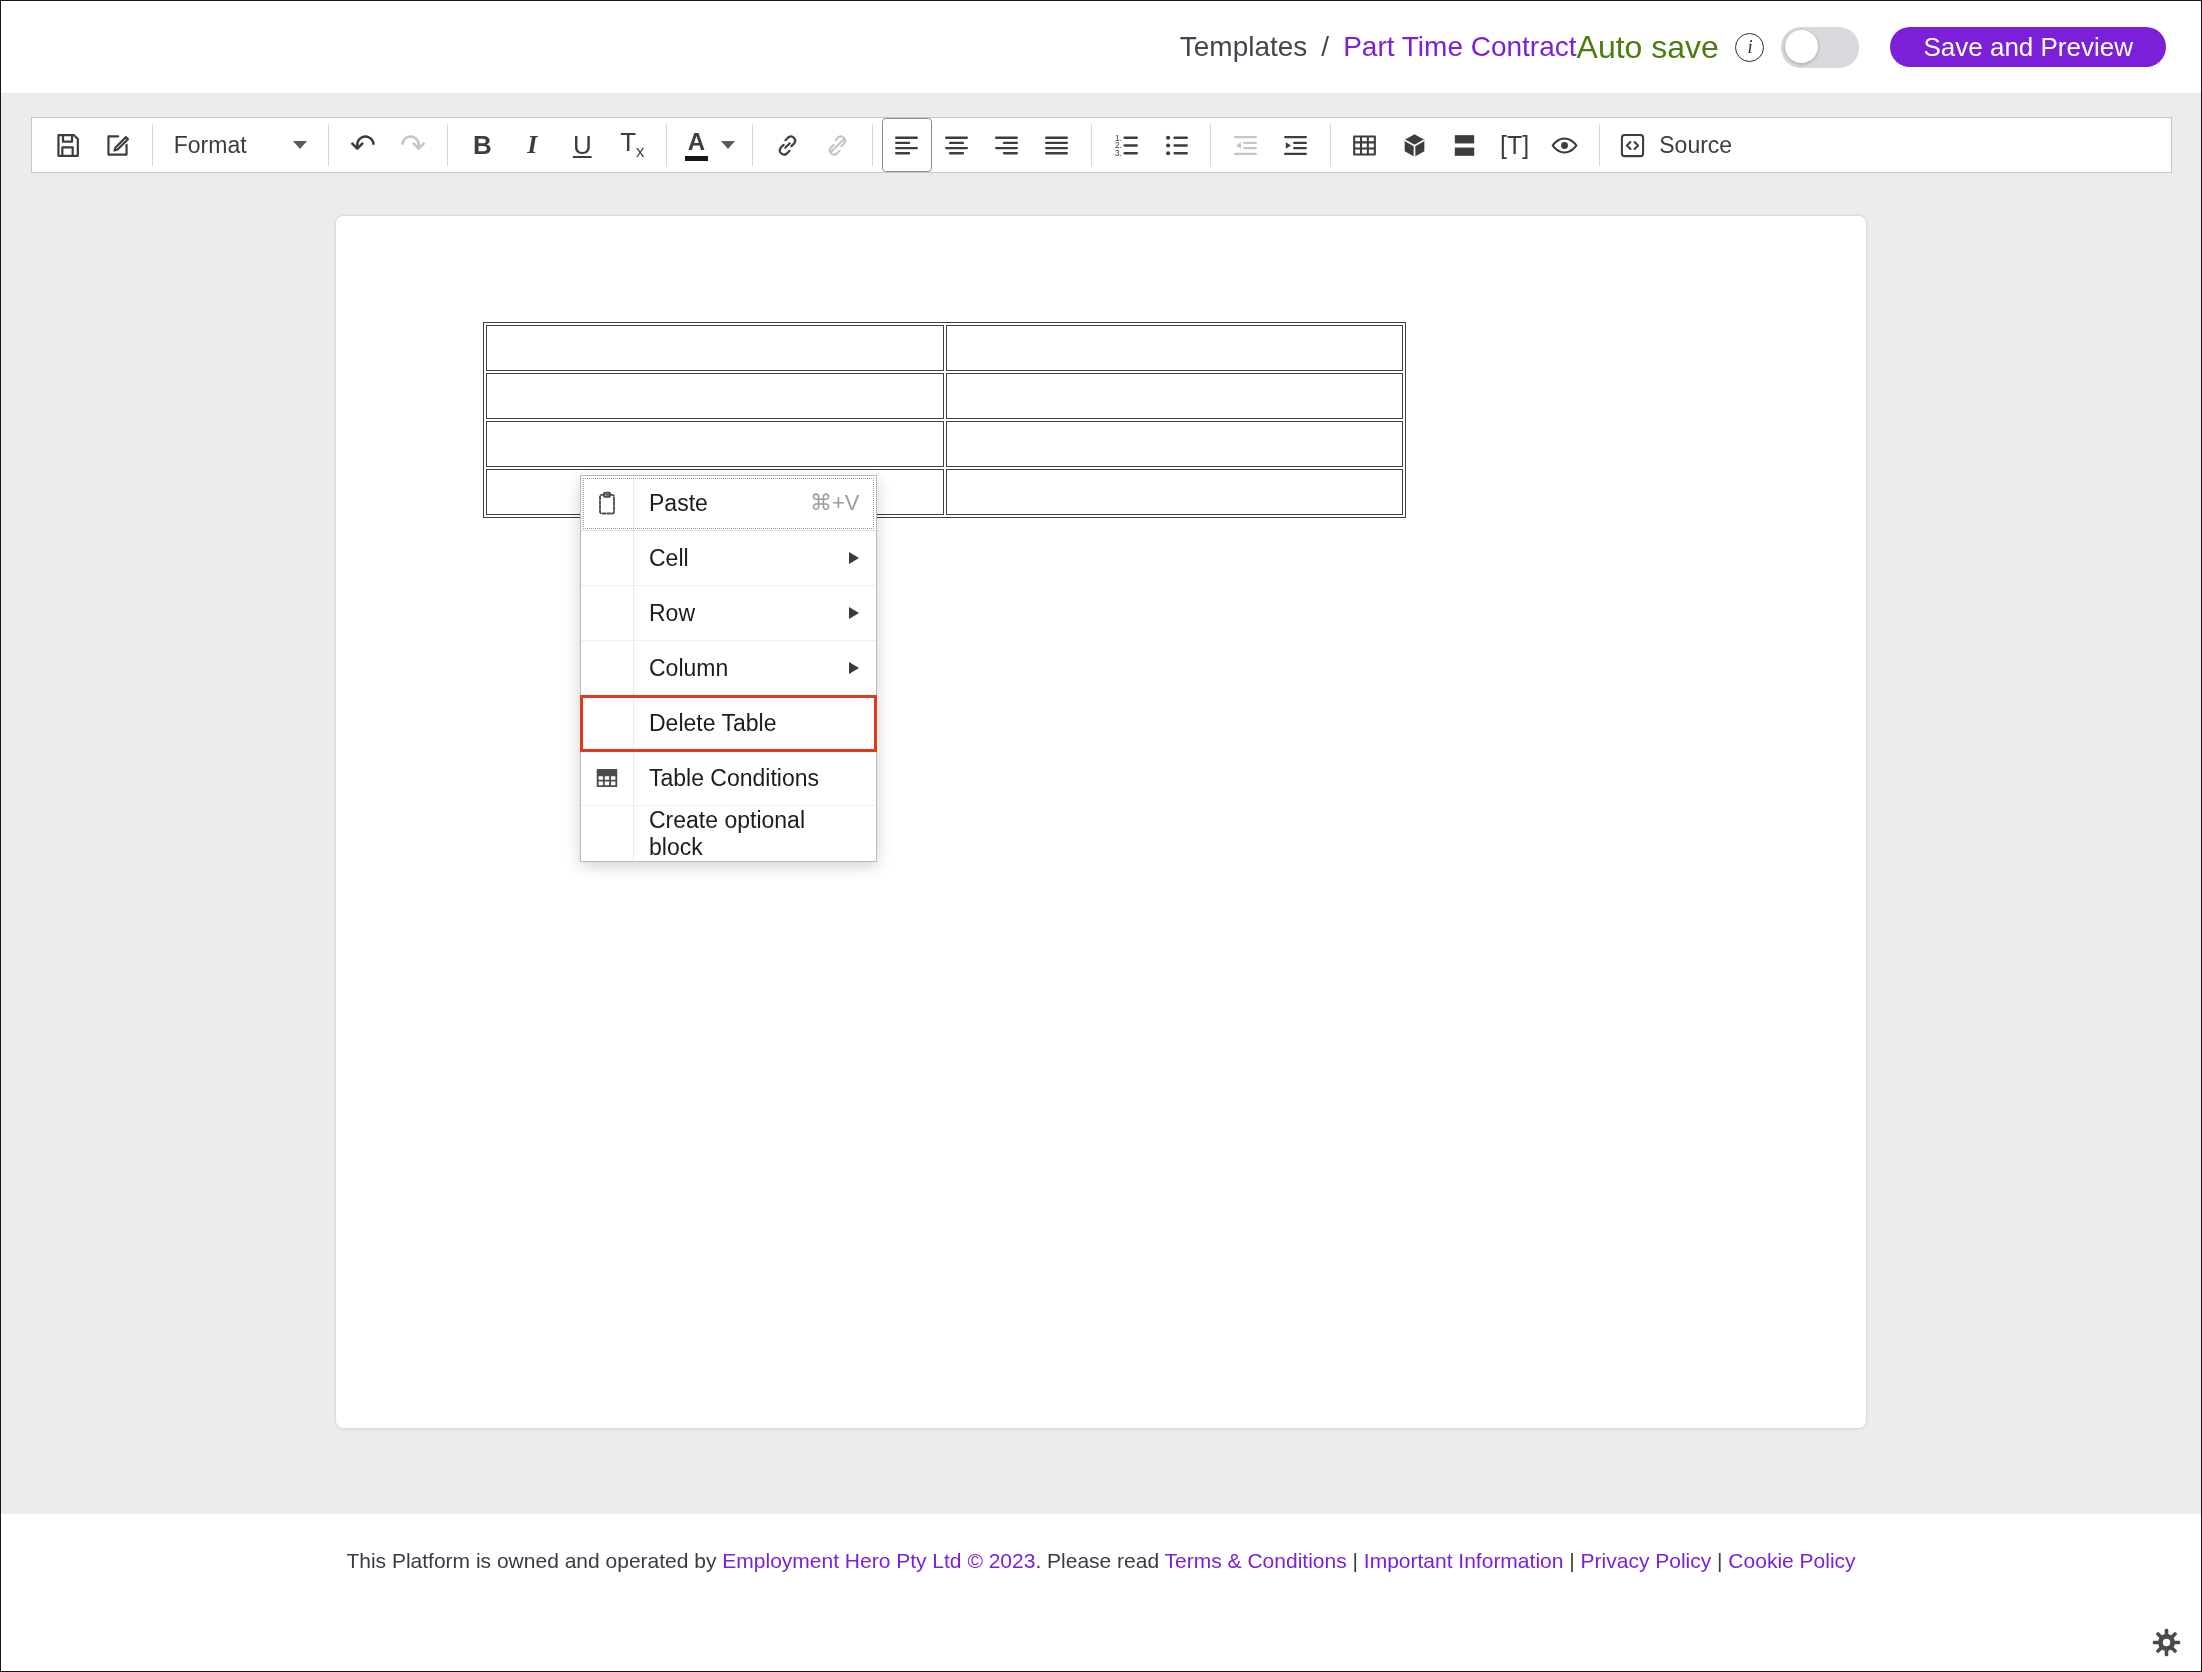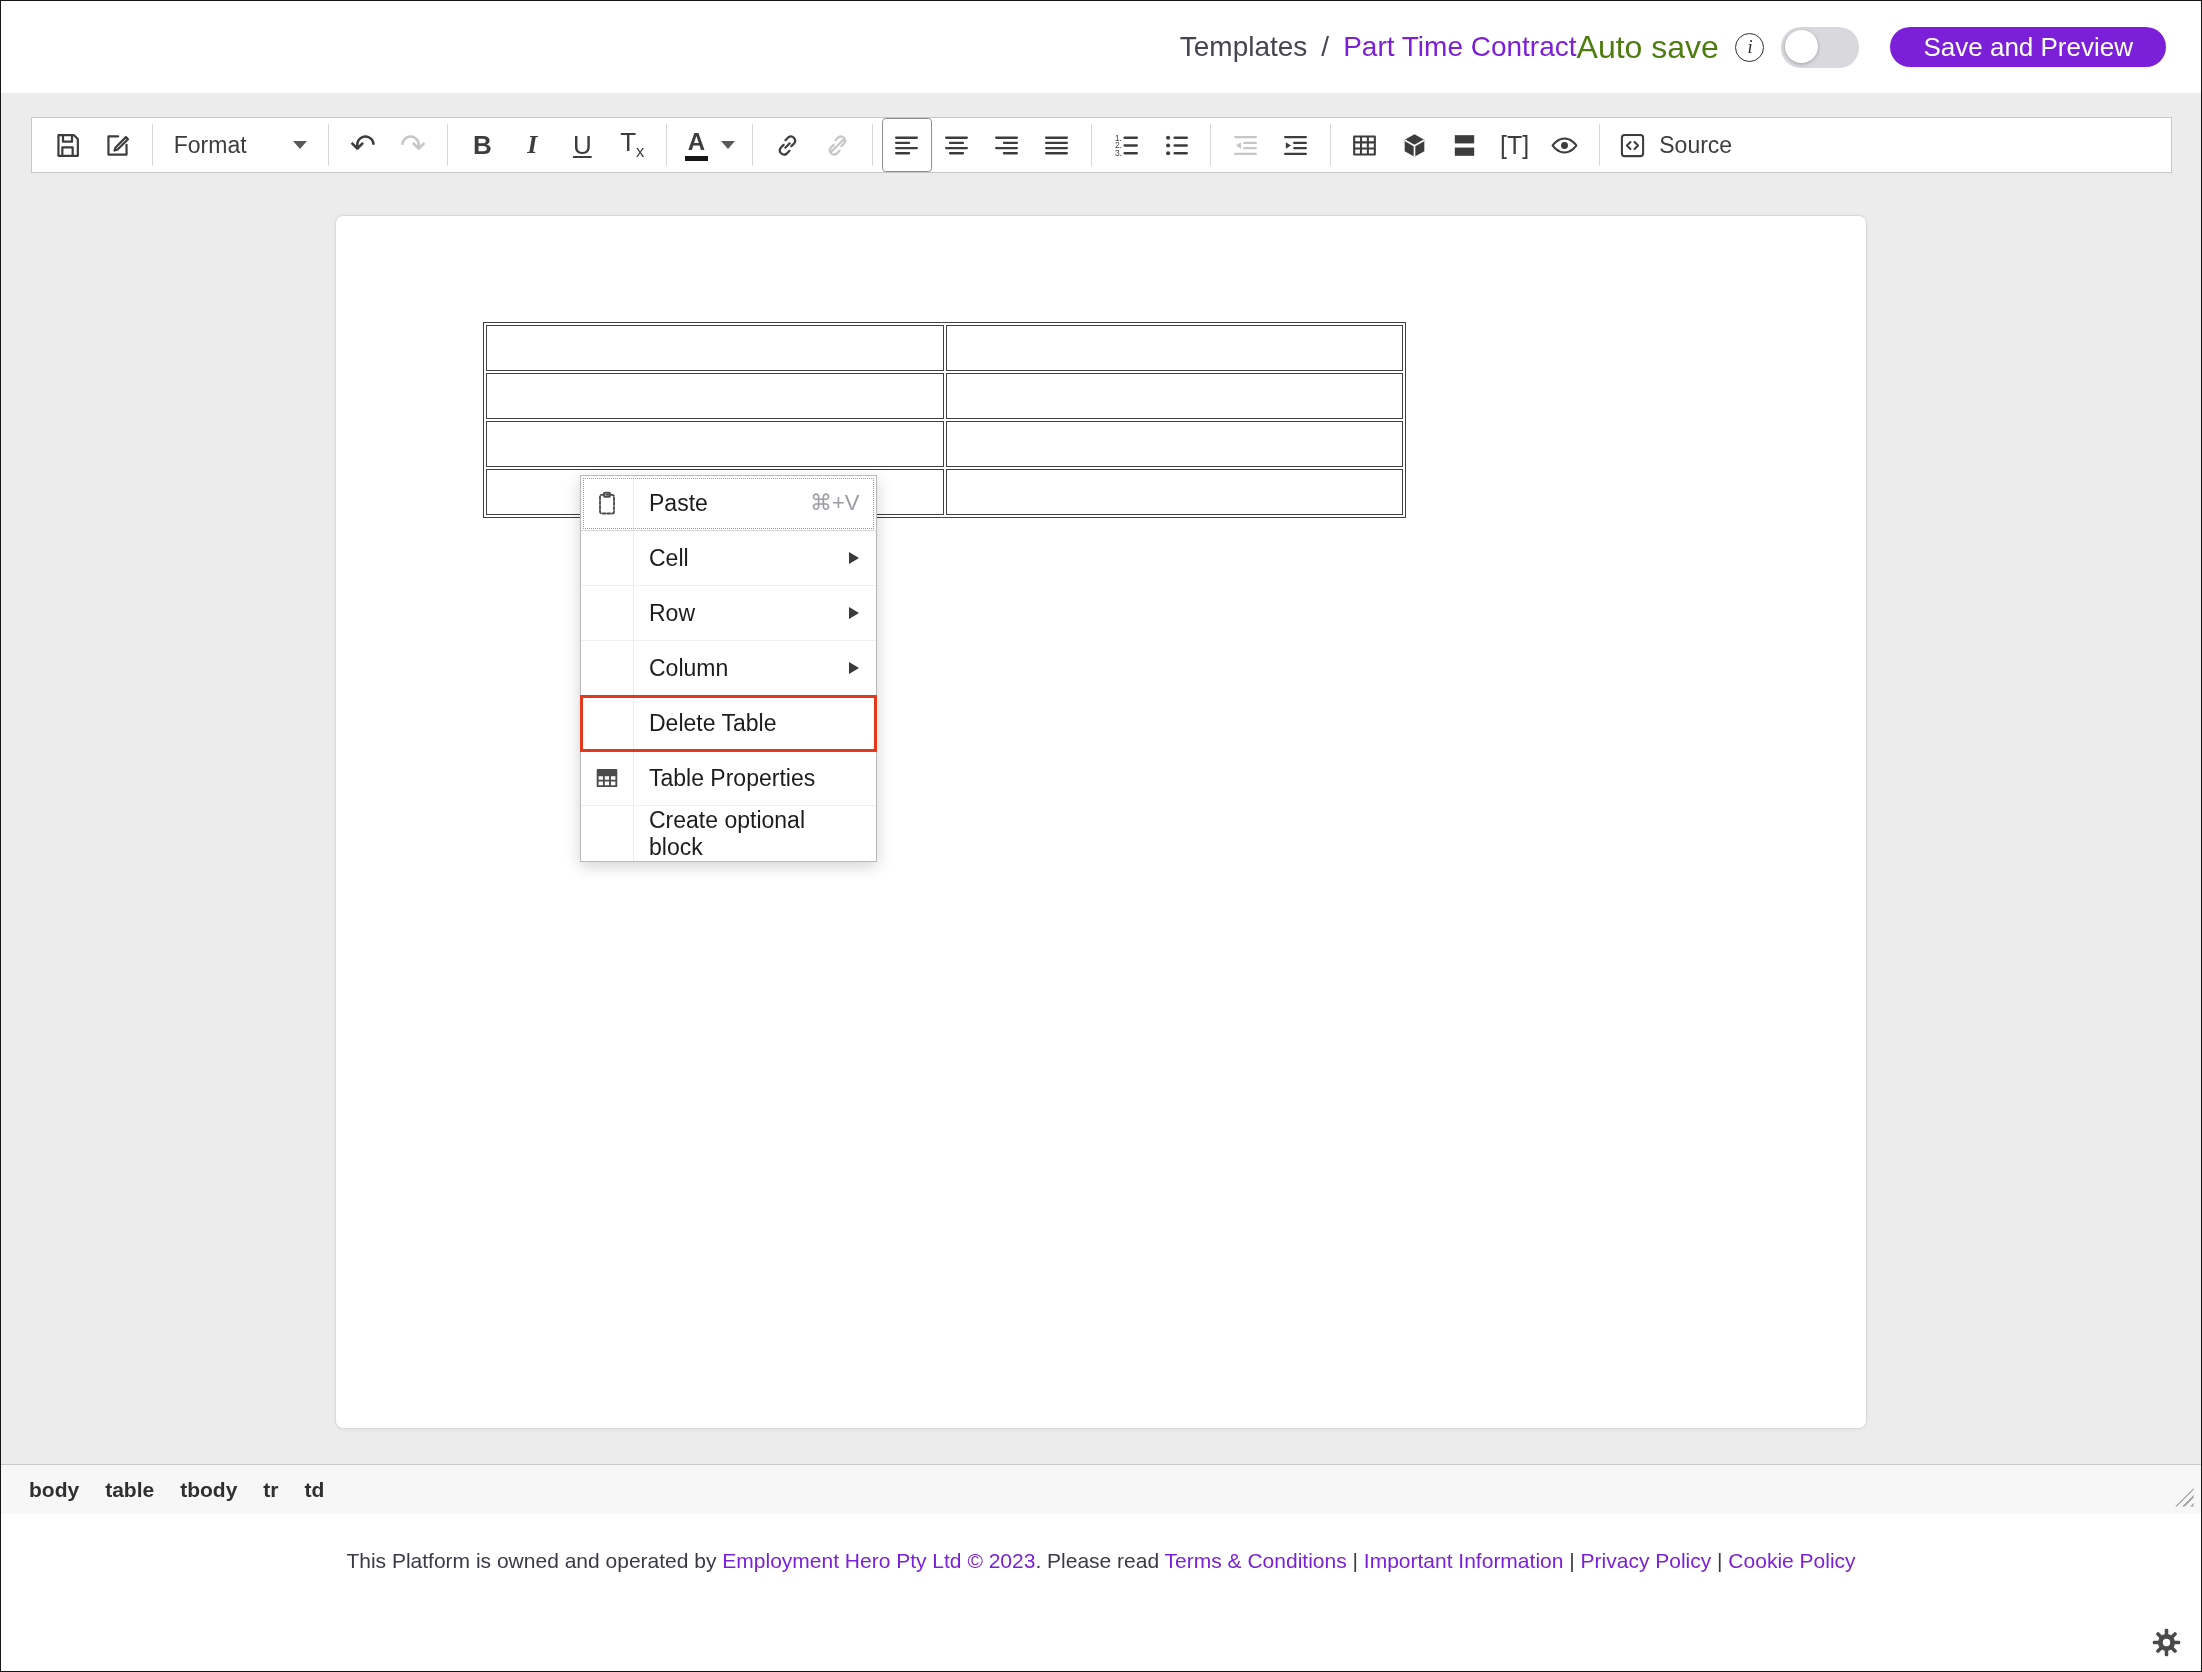--- a/index.html
+++ b/index.html
@@ -317,37 +317,29 @@
         </div>
         <div class="menu-item highlighted">
           <span>Delete Table</span>
         </div>
         <div class="menu-item">
           <svg class="mi-icon" width="28" height="28" viewBox="0 0 24 24" fill="none" stroke="currentColor" stroke-width="1.6" stroke-linejoin="round">
               <rect x="4" y="5" width="16" height="14"></rect>
               <path d="M4 9.6h16M4 14.3h16M9.3 5v14M14.6 5v14"></path>
               <path d="M4 5h16v4.6H4z" fill="currentColor" stroke="none"></path>
             </svg>
-          <span>Table Properties</span>
+          <span>Table Conditions</span>
         </div>
         <div class="menu-item">
           <span>Create optional block</span>
         </div>
       </div>
 
     </div>
 
-    <div class="statusbar">
-      <span class="path-item">body</span>
-      <span class="path-item">table</span>
-      <span class="path-item">tbody</span>
-      <span class="path-item">tr</span>
-      <span class="path-item">td</span>
-      <span class="resize-handle"></span>
-    </div>
   </div>
 
   <footer class="footer">
     <div class="line1"><span>This Platform is owned and operated by </span><a class="flink">Employment Hero Pty Ltd © 2023</a><span>. Please read </span><a class="flink">Terms &amp; Conditions</a><span> | </span><a class="flink">Important Information</a><span> | </span><a class="flink">Privacy Policy</a><span> | </span><a class="flink">Cookie Policy</a></div>
     <span class="gear">
       <svg width="33" height="33" viewBox="0 0 24 24" fill="#4a4a4a">
           <rect x="10.7" y="2" width="2.6" height="20" rx="1"></rect>
           <rect x="10.7" y="2" width="2.6" height="20" rx="1" transform="rotate(45 12 12)"></rect>
           <rect x="10.7" y="2" width="2.6" height="20" rx="1" transform="rotate(90 12 12)"></rect>
           <rect x="10.7" y="2" width="2.6" height="20" rx="1" transform="rotate(135 12 12)"></rect>

